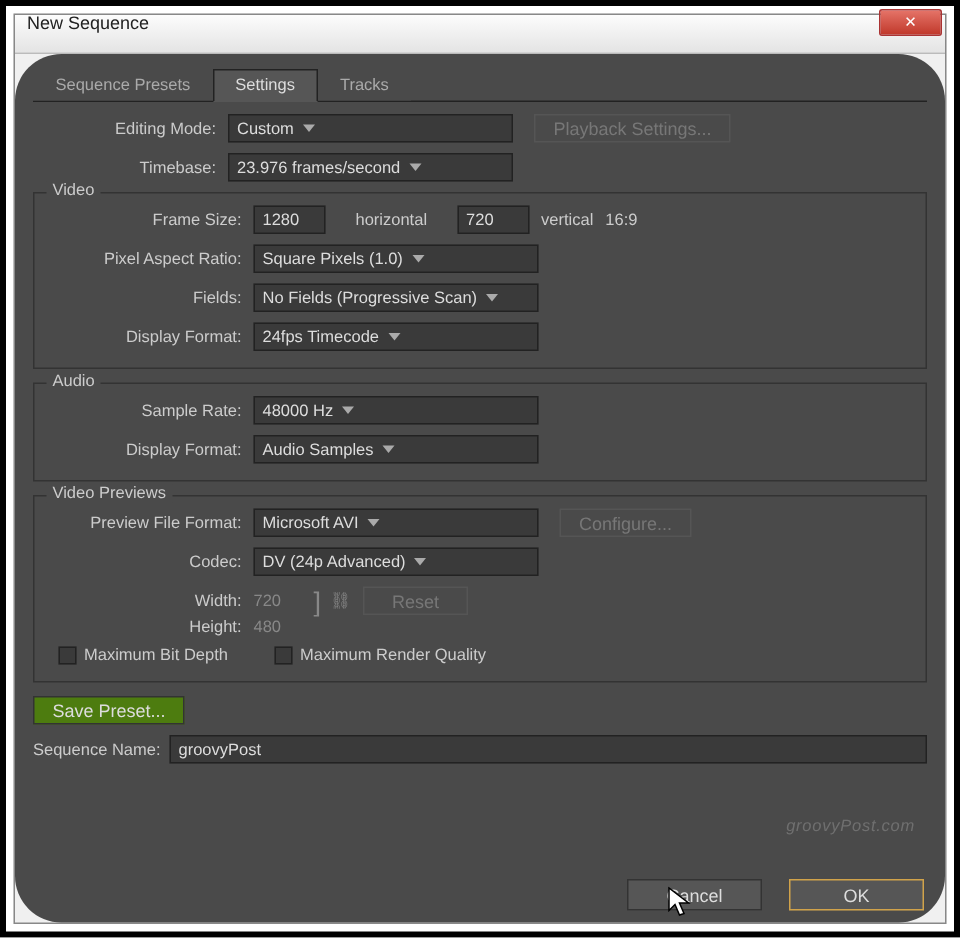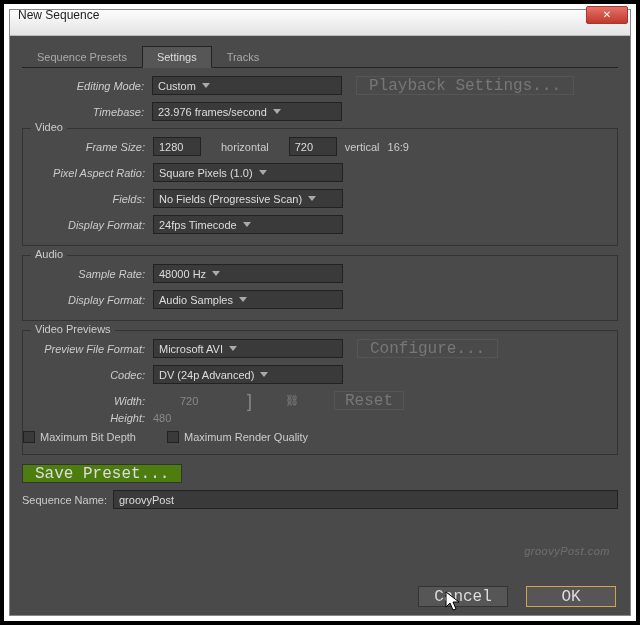--- a/index.html
+++ b/index.html
@@ -2,35 +2,35 @@
 <html><head>
 <meta charset="utf-8">
 <style>
   * { box-sizing: border-box; margin: 0; padding: 0; }
   html, body { width: 640px; height: 625px; font-family: "Segoe UI", Tahoma, sans-serif; background: #e8e8e8; }
   .outer { width: 640px; height: 625px; background: #fff; border: 4px solid #000; padding: 5px; position: relative; }
   .window { width: 100%; height: 100%; border: 1px solid #888; background: #f0f0f0; display: flex; flex-direction: column; }
   .titlebar { height: 26px; background: linear-gradient(#fcfcfc,#e4e4e4); display: flex; align-items: center; padding: 0 2px 16px 8px; font-size: 12px; color: #222; border-bottom:1px solid #bbb; }
   .titlebar .title { flex: 1; }
   .titlebar .close-btn { width: 42px; height: 18px; background: linear-gradient(#e57368,#c0392b); border: 1px solid #a33; border-radius: 2px; display:flex; align-items:center; justify-content:center; color:#fff; font-size:10px; cursor:pointer; }
-  .body { flex:1; background:#4a4a4a; padding: 10px 12px 10px 12px; position:relative; color:#ccc; font-size:11px; }
+  .body { flex:1; background:#4a4a4a; padding: 10px 12px 10px 12px; position:relative; color:#ccc; font-size:11px;border-radius:31px; }
   .tabs { display:flex; gap:0; border-bottom:1px solid #222; margin-bottom:8px; }
   .tab { padding:4px 14px; font-size:11px; color:#aaa; cursor:pointer; border:1px solid transparent; border-bottom:none; background:#4a4a4a; }
   .tab.active { background:#565656; color:#ddd; border:1px solid #222; border-bottom:1px solid #565656; margin-bottom:-1px; }
   .row { display:flex; align-items:center; margin-bottom:7px; }
-  .lbl { width:130px; text-align:right; padding-right:8px; color:#ccc; font-size:11px;font-style:italic; }
+  .lbl { width:130px; text-align:right; padding-right:8px; color:#ccc; font-size:11px; }
   .select, .text-in { height:19px; background:#3a3a3a; border:1px solid #222; color:#ddd; font-size:11px; padding:0 5px; display:flex; align-items:center; justify-content:flex-start; }
   .select { width:190px; }
   .select .tri { width:0;height:0;border-left:4px solid transparent;border-right:4px solid transparent;border-top:5px solid #aaa; margin-left:6px;}
   .text-in { width:48px; }
-  .btn { height:19px; background:#4a4a4a; border:1px solid #666; color:#999; font-size:16px; padding:0 12px; display:inline-flex; align-items:center; justify-content:center; cursor:pointer;font-family:Liberation Mono, monospace; }
+  .btn { height:19px; background:#4a4a4a; border:1px solid #666; color:#999; font-size:12px; padding:0 12px; display:inline-flex; align-items:center; justify-content:center; cursor:pointer; }
   .btn.disabled { color:#777; border-color:#555; }
   .btn.footer { width:90px; height:21px; background:#565656; border:1px solid #333; color:#ddd; }
   .btn.primary { border:1px solid #d1a34a; }
-  .group { border:1px solid #333; padding:8px 8px 4px 0; margin-bottom:9px; position:relative; }
+  .group { border:1px solid #333; padding:8px 8px 4px 16px; margin-bottom:9px; position:relative; }
   .group-title { position:absolute; top:-8px; left:8px; background:#4a4a4a; padding:0 4px; font-size:11px; color:#ccc; }
   .chk { width:12px; height:12px; border:1px solid #222; background:#3a3a3a; margin-right:5px; display:inline-block; vertical-align:middle; }
   .smalltxt { color:#ccc; font-size:11px; }
   .dim { color:#888; }
   .bracket { font-size:18px; color:#888; margin:0 6px; line-height:12px; }
   .link-ic { font-size:11px; color:#888; margin-right:8px;}
   .footer-row { position:absolute; bottom:8px; right:14px; display:flex; gap:18px; }
   .seq-row { display:flex; align-items:center; margin-top:6px;justify-content:space-between; }
   .seq-in { flex:1; height:19px; background:#3a3a3a; border:1px solid #222; color:#ddd; font-size:11px; padding:0 5px; display:flex; align-items:center;}
   .cursor { position:absolute; pointer-events:none; }
@@ -137,21 +137,21 @@
           <div style="width:14px"></div>
           <div class="btn disabled">Configure...</div>
         </div>
         <div class="row">
           <span class="lbl">Codec:</span>
           <div class="select">
             <span>DV (24p Advanced)</span>
               <span class="tri"></span>
           </div>
         </div>
-        <div class="row" style="margin-bottom:2px;gap:27px;">
+        <div class="row" style="margin-bottom:2px;">
           <span class="lbl">Width:</span>
           <span class="dim" style="width:34px">720</span>
           <span class="bracket">]</span>
           <span class="link-ic">⛓</span>
           <div class="btn disabled" style="width:70px">Reset</div>
         </div>
         <div class="row">
           <span class="lbl">Height:</span>
           <span class="dim" style="width:34px">480</span>
         </div>

